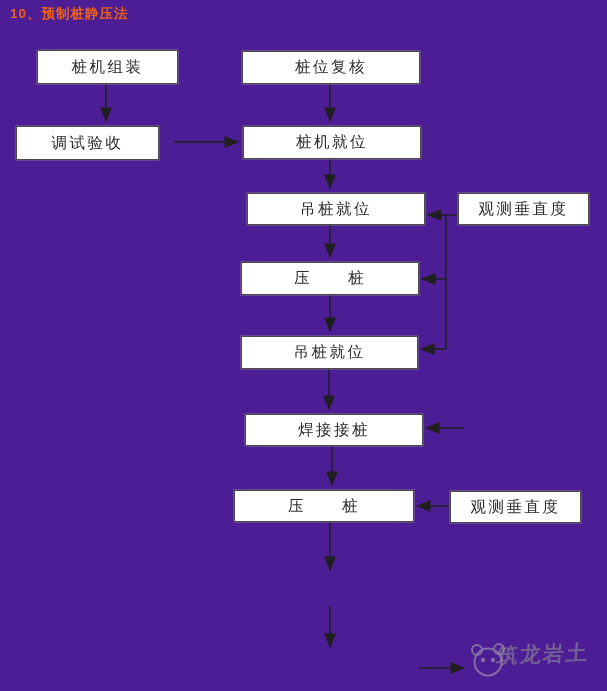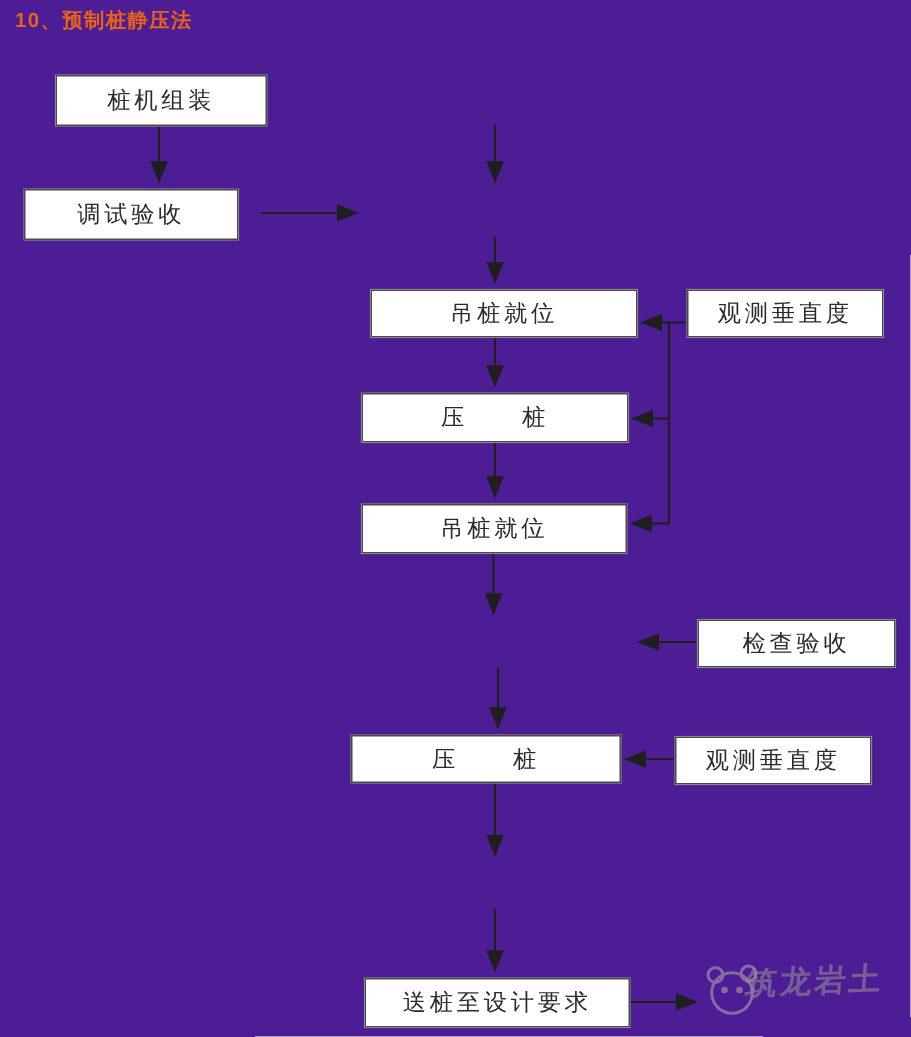--- a/index.html
+++ b/index.html
@@ -65,46 +65,49 @@
     <line x1="449" y1="506" x2="417" y2="506" marker-end="url(#ah)"></line>
     <line x1="457" y1="215" x2="428" y2="215" marker-end="url(#ah)"></line>
     <line x1="446" y1="215" x2="446" y2="349"></line>
     <line x1="446" y1="279" x2="422" y2="279" marker-end="url(#ah)"></line>
     <line x1="446" y1="349" x2="421" y2="349" marker-end="url(#ah)"></line>
   </svg>
 
   <div class="node" style="left:37px;top:50px;width:139px;height:32px">
       <span>桩机组装</span>
     </div>
+  <div class="node" style="left:242px;top:51px;width:176px;height:31px">
+      <span>桩位复核</span>
+    </div>
   <div class="node" style="left:16px;top:126px;width:141px;height:32px">
       <span>调试验收</span>
+    </div>
+  <div class="node" style="left:243px;top:126px;width:176px;height:31px">
+      <span>桩机就位</span>
     </div>
   <div class="node" style="left:247px;top:193px;width:176px;height:30px">
       <span>吊桩就位</span>
     </div>
   <div class="node" style="left:458px;top:193px;width:129px;height:30px">
       <span>观测垂直度</span>
     </div>
   <div class="node" style="left:241px;top:262px;width:176px;height:31px">
       <span>压　　桩</span>
     </div>
   <div class="node" style="left:241px;top:336px;width:175px;height:31px">
       <span>吊桩就位</span>
     </div>
-  <div class="node" style="left:465px;top:413px;width:130px;height:30px">
-      <span>检查验收</span>
+  <div class="node" style="left:245px;top:414px;width:176px;height:30px">
+      <span>焊接接桩</span>
     </div>
   <div class="node" style="left:234px;top:490px;width:178px;height:30px">
       <span>压　　桩</span>
     </div>
   <div class="node" style="left:450px;top:491px;width:129px;height:30px">
       <span>观测垂直度</span>
-    </div>
-  <div class="node" style="left:243px;top:652px;width:175px;height:31px">
-      <span>送桩至设计要求</span>
     </div>
 
   <svg class="watermark-logo" width="44" height="42">
     <circle cx="22" cy="24" r="13.5" fill="none" stroke="#b0b0b0" stroke-width="2"></circle>
     <circle cx="11" cy="12" r="5" fill="none" stroke="#b0b0b0" stroke-width="2"></circle>
     <circle cx="33" cy="11" r="5" fill="none" stroke="#b0b0b0" stroke-width="2"></circle>
     <circle cx="17" cy="22" r="2.2" fill="#b0b0b0"></circle>
     <circle cx="27" cy="22" r="2.2" fill="#b0b0b0"></circle>
   </svg>
   <div class="watermark-text">筑龙岩土</div>

